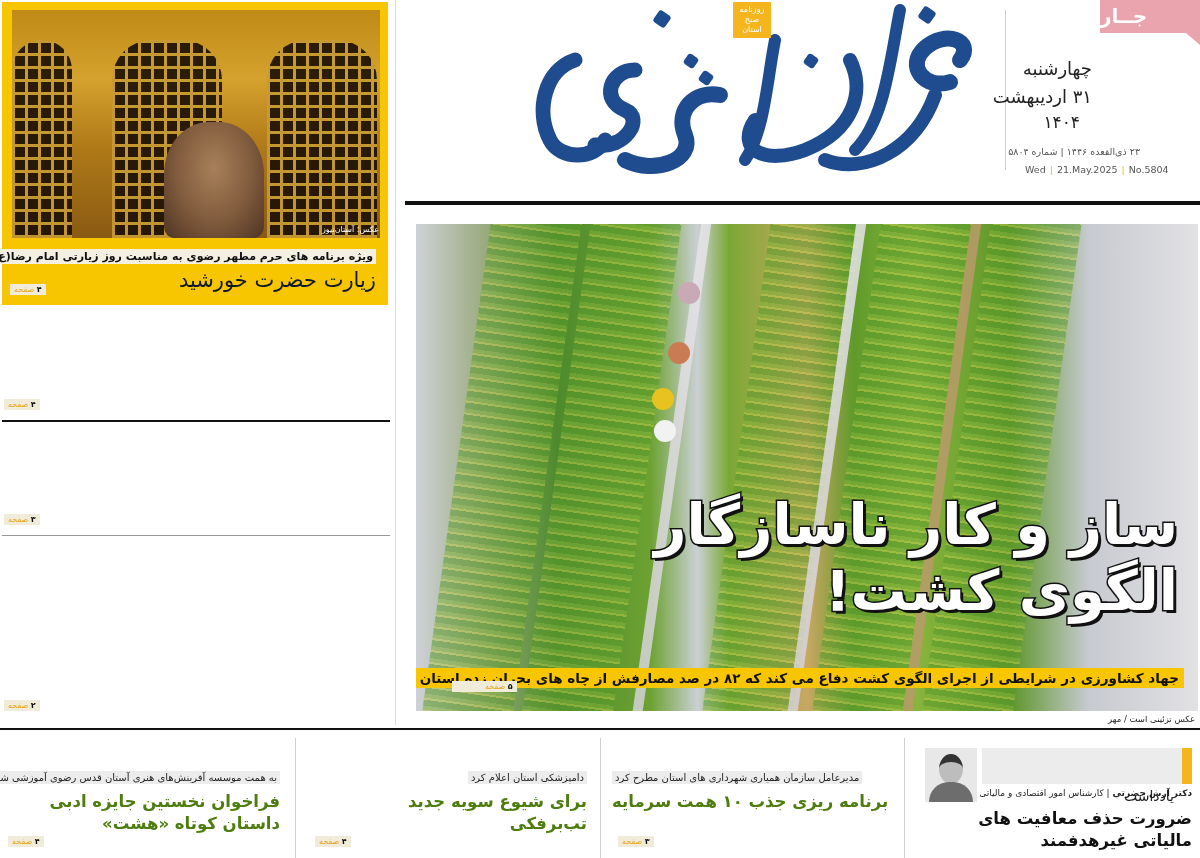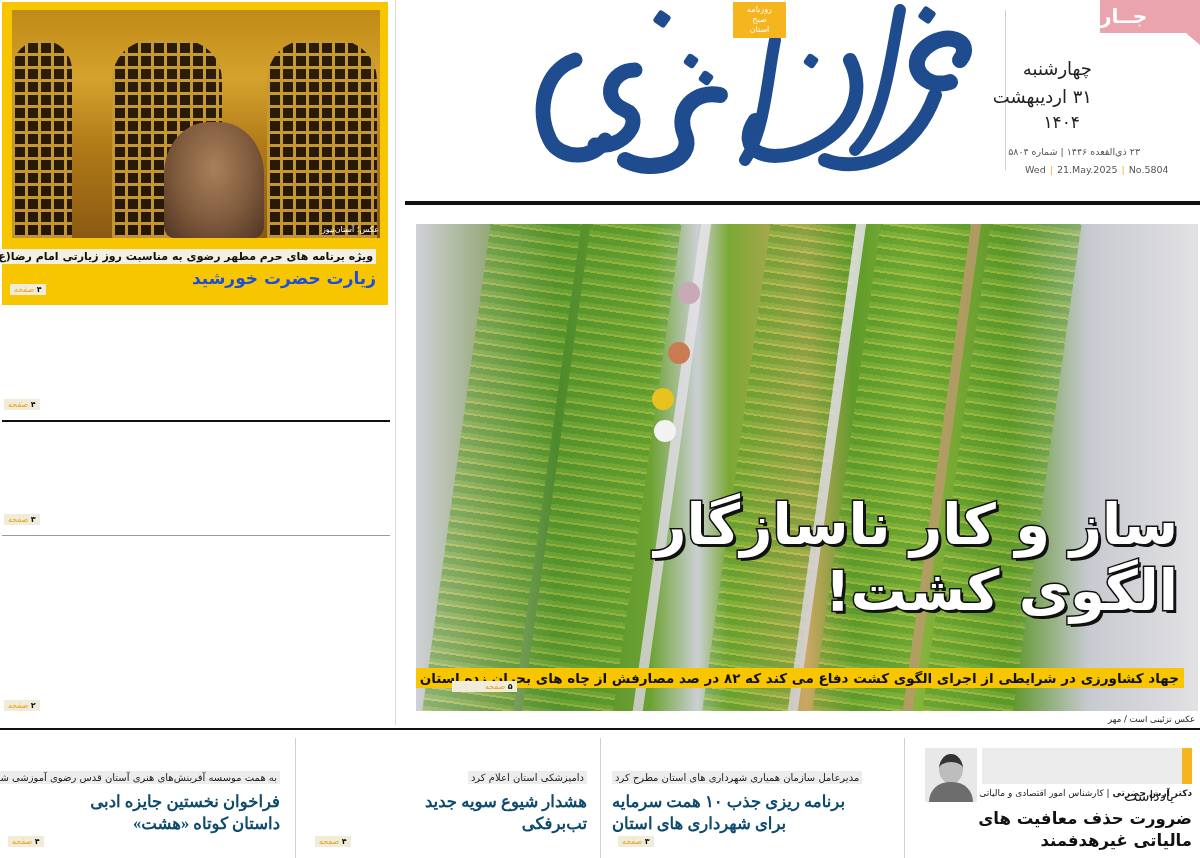--- a/index.html
+++ b/index.html
@@ -4,21 +4,21 @@
   <style>
     * { box-sizing: border-box; margin: 0; padding: 0; }
     html, body { width: 1200px; height: 858px; overflow: hidden; background: #ffffff; }
     body { position: relative; font-family: "DejaVu Sans", sans-serif; color: #111; direction: rtl; }
 
     .abs { position: absolute; }
 
     
     .logo-wrap { left: 505px; top: 0; width: 480px; height: 190px; }
     .logo-svg { width: 100%; height: 100%; }
-    .logo-badge { position: absolute; left: 228px; top: 2px; width: 53px; height: 36px; background: #f4b51e; color: #fff;
+    .logo-badge { position: absolute; left: 228px; top: 2px; width: 38px; height: 36px; background: #f4b51e; color: #fff;
       font-size: 8px; line-height: 10px; text-align: center; padding-top: 3px; direction: rtl; }
     .logo-badge span { display: block; }
 
     .date-col { left: 1005px; top: 0; width: 195px; height: 190px; border-right: 0; }
     .date-col::before { content: ""; position: absolute; left: 0; top: 10px; width: 1px; height: 160px; background: #cfcfcf; }
     .genre-tag { position: absolute; right: 0; top: 0; width: 100px; height: 33px; background: #e9a4ad; color: #fff;
       font-size: 20px; font-weight: bold; text-align: left; line-height: 33px; letter-spacing: 4px; }
     .genre-tag::after { content: ""; position: absolute; right: 0; bottom: -12px; border-left: 14px solid transparent; border-top: 12px solid #e9a4ad; }
     .date-weekday { position: absolute; right: 108px; top: 58px; font-size: 18px; color: #222; white-space: nowrap; }
     .date-day { position: absolute; right: 108px; top: 86px; font-size: 18px; color: #222; white-space: nowrap; }
@@ -38,27 +38,27 @@
       background-image: linear-gradient(90deg, #c69a34 3px, transparent 3px), linear-gradient(180deg, #c69a34 3px, transparent 3px);
       background-size: 13px 13px; opacity: 0.92; border-radius: 40px 40px 0 0; }
     .grille.g1 { left: 0; width: 60px; }
     .grille.g2 { left: 100px; }
     .grille.g3 { left: 255px; }
     .pilgrim { position: absolute; left: 152px; top: 112px; width: 100px; height: 116px; background: radial-gradient(ellipse at 50% 40%, #a8805a 0%, #7f5a3c 55%, #4e3424 100%);
       border-radius: 45% 45% 10% 10%; }
     .photo-credit-1 { position: absolute; left: 320px; top: 223px; font-size: 8px; color: #fff; white-space: nowrap; }
     .kicker-feature { position: absolute; right: 12px; top: 247px; font-size: 11px; font-weight: bold; color: #111; background: #f3f0e2;
       padding: 1px 3px; white-space: nowrap; }
-    .headline-feature { position: absolute; right: 12px; top: 266px; font-size: 17px; font-weight: bold; color: #1d4ed8; white-space: nowrap; }
+    .headline-feature { position: absolute; right: 12px; top: 266px; font-size: 21px; font-weight: normal; color: #0f172a; white-space: nowrap; }
     .page-ref { position: absolute; font-size: 8px; color: #e6a51a; background: #f1ecd9; padding: 1px 4px; white-space: nowrap; direction: rtl; }
     .page-ref b { color: #111; font-weight: bold; }
 
     .story { position: absolute; right: 5px; width: 385px; }
     .kicker { display: inline-block; font-size: 11px; background: #ececec; padding: 1px 3px; color: #222; white-space: nowrap; }
-    .headline { font-size: 18px; font-weight: bold; line-height: 26px; color: #0c4a6e; font-family: Liberation Serif, serif; }
+    .headline { font-size: 18px; font-weight: bold; line-height: 26px; color: #4d7c0f; }
     .big-headline { font-size: 38px; font-weight: bold; line-height: 56px; color: #111; }
     .deck { font-size: 12.5px; line-height: 20px; color: #111; }
     .deck span { background: #ececec; }
     .hrule { position: absolute; left: 2px; width: 388px; height: 2px; background: #111; }
 
     
     .main-photo { left: 416px; top: 224px; width: 782px; height: 487px; overflow: hidden;
       background: linear-gradient(90deg, #cfd2d8 0%, #9fae86 8%, #4e8a2c 18%, #6da232 30%, #cbd0d4 36%, #7aa834 40%, #c9a763 50%, #5f9a2a 56%, #88b53c 64%, #5d9529 76%, #c7cad0 86%, #e2e1e4 100%); }
     .furrow { position: absolute; top: -20px; width: 10px; height: 540px; background: linear-gradient(180deg, #e7e5ea, #d4d0d6); transform: rotate(8deg); opacity: 0.85; }
     .crop-row { position: absolute; top: -20px; width: 90px; height: 540px; transform: rotate(8deg);
@@ -231,33 +231,32 @@
     <div>ضرورت حذف معافیت های</div>
     <div>مالیاتی غیرهدفمند</div>
   </div>
 </div>
 <div class="vsep" style="left:904px;"></div>
 
 <div class="bottom-cell" style="left:612px; width:290px; text-align:left; padding-right:8px;">
   <div style="margin-top:28px;"><span class="kicker">مدیرعامل سازمان همیاری شهرداری های استان مطرح کرد</span></div>
   <div class="headline">
     <div>برنامه ریزی جذب ۱۰ همت سرمایه</div>
-    <div>برای شهرداری های استان</div>
   </div>
 </div>
 <div class="page-ref" style="left:618px; top:836px;">
   <b>۳</b>
   <span>صفحه</span>
 </div>
 <div class="vsep" style="left:600px;"></div>
 
 <div class="bottom-cell" style="left:305px; width:290px; text-align:right; padding-right:8px;">
   <div style="margin-top:28px;"><span class="kicker">دامپزشکی استان اعلام کرد</span></div>
   <div class="headline">
-    <div>هشدار شیوع سویه جدید</div>
+    <div>برای شیوع سویه جدید</div>
     <div>تب‌برفکی</div>
   </div>
 </div>
 <div class="page-ref" style="left:315px; top:836px;">
   <b>۴</b>
   <span>صفحه</span>
 </div>
 <div class="vsep" style="left:295px;"></div>
 
 <div class="bottom-cell" style="left:0; width:292px; text-align:right; padding-right:12px;">

